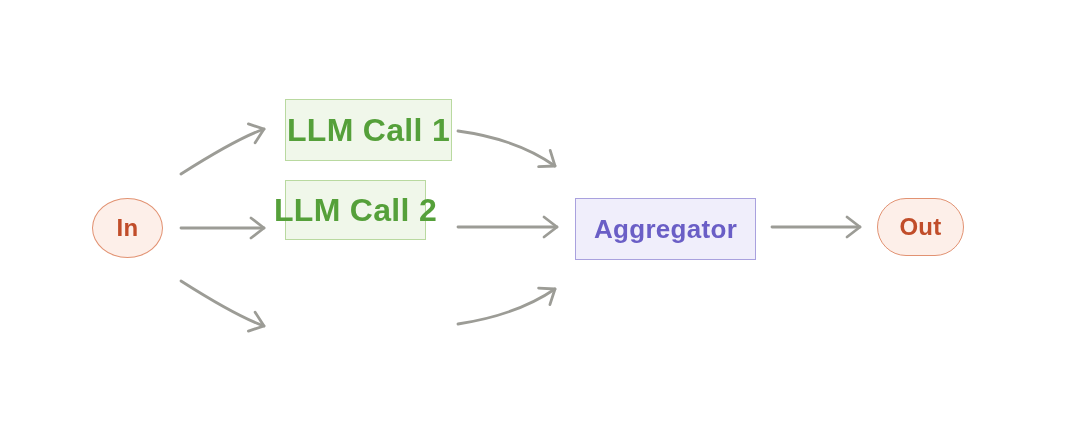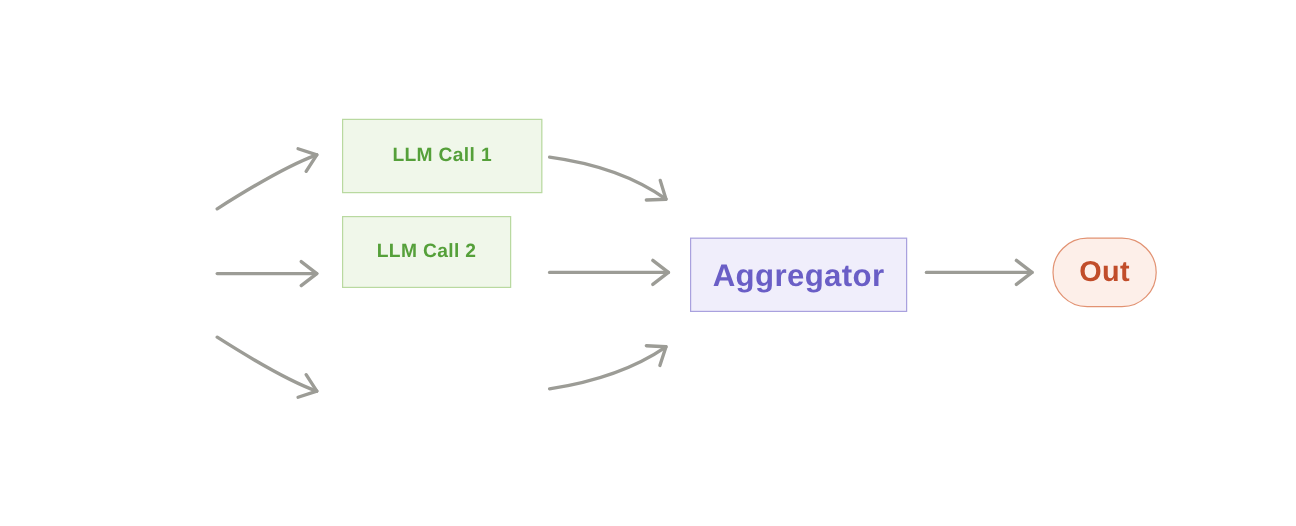--- a/index.html
+++ b/index.html
@@ -30,21 +30,21 @@
     justify-content: center;
     box-sizing: border-box;
     font-weight: 700;
     letter-spacing: 0.3px;
     white-space: nowrap;
   }
   .node.green {
     background: var(--green-fill, #f0f7ea);
     border: 1.5px solid var(--green-border, #b9d9a0);
     color: var(--green-text, #55a03a);
-    font-size: 16px;
+    font-size: 32px;
   }
   .node.purple {
     background: var(--purple-fill, #f0eefb);
     border: 1.5px solid var(--purple-border, #a9a1de);
     color: var(--purple-text, #6a5ec6);
     font-size: 26px;
   }
   .node.red {
     background: var(--red-fill, #fdefe9);
     border: 1.5px solid var(--red-border, #e29272);
@@ -67,20 +67,23 @@
     </defs>
     <path class="edge" d="M 181 174 Q 236 139 264 129" marker-end="url(#ah)"></path>
     <path class="edge" d="M 181 228 L 264 228" marker-end="url(#ah)"></path>
     <path class="edge" d="M 181 281 Q 236 316 264 326" marker-end="url(#ah)"></path>
     <path class="edge" d="M 458 131 Q 517 139 555 166" marker-end="url(#ah)"></path>
     <path class="edge" d="M 458 227 L 557 227" marker-end="url(#ah)"></path>
     <path class="edge" d="M 458 324 Q 517 315 555 289" marker-end="url(#ah)"></path>
     <path class="edge" d="M 772 227 L 860 227" marker-end="url(#ah)"></path>
   </svg>
 
+  <div class="node red circle" style="left:92px; top:198px; width:71px; height:60px;">
+    <span>In</span>
+  </div>
 
   <div class="node green" style="left:285px; top:99px; width:167px; height:62px;">
     <span>LLM Call 1</span>
   </div>
 
   <div class="node green" style="left:285px; top:180px; width:141px; height:60px;">
     <span>LLM Call 2</span>
   </div>
 
 

